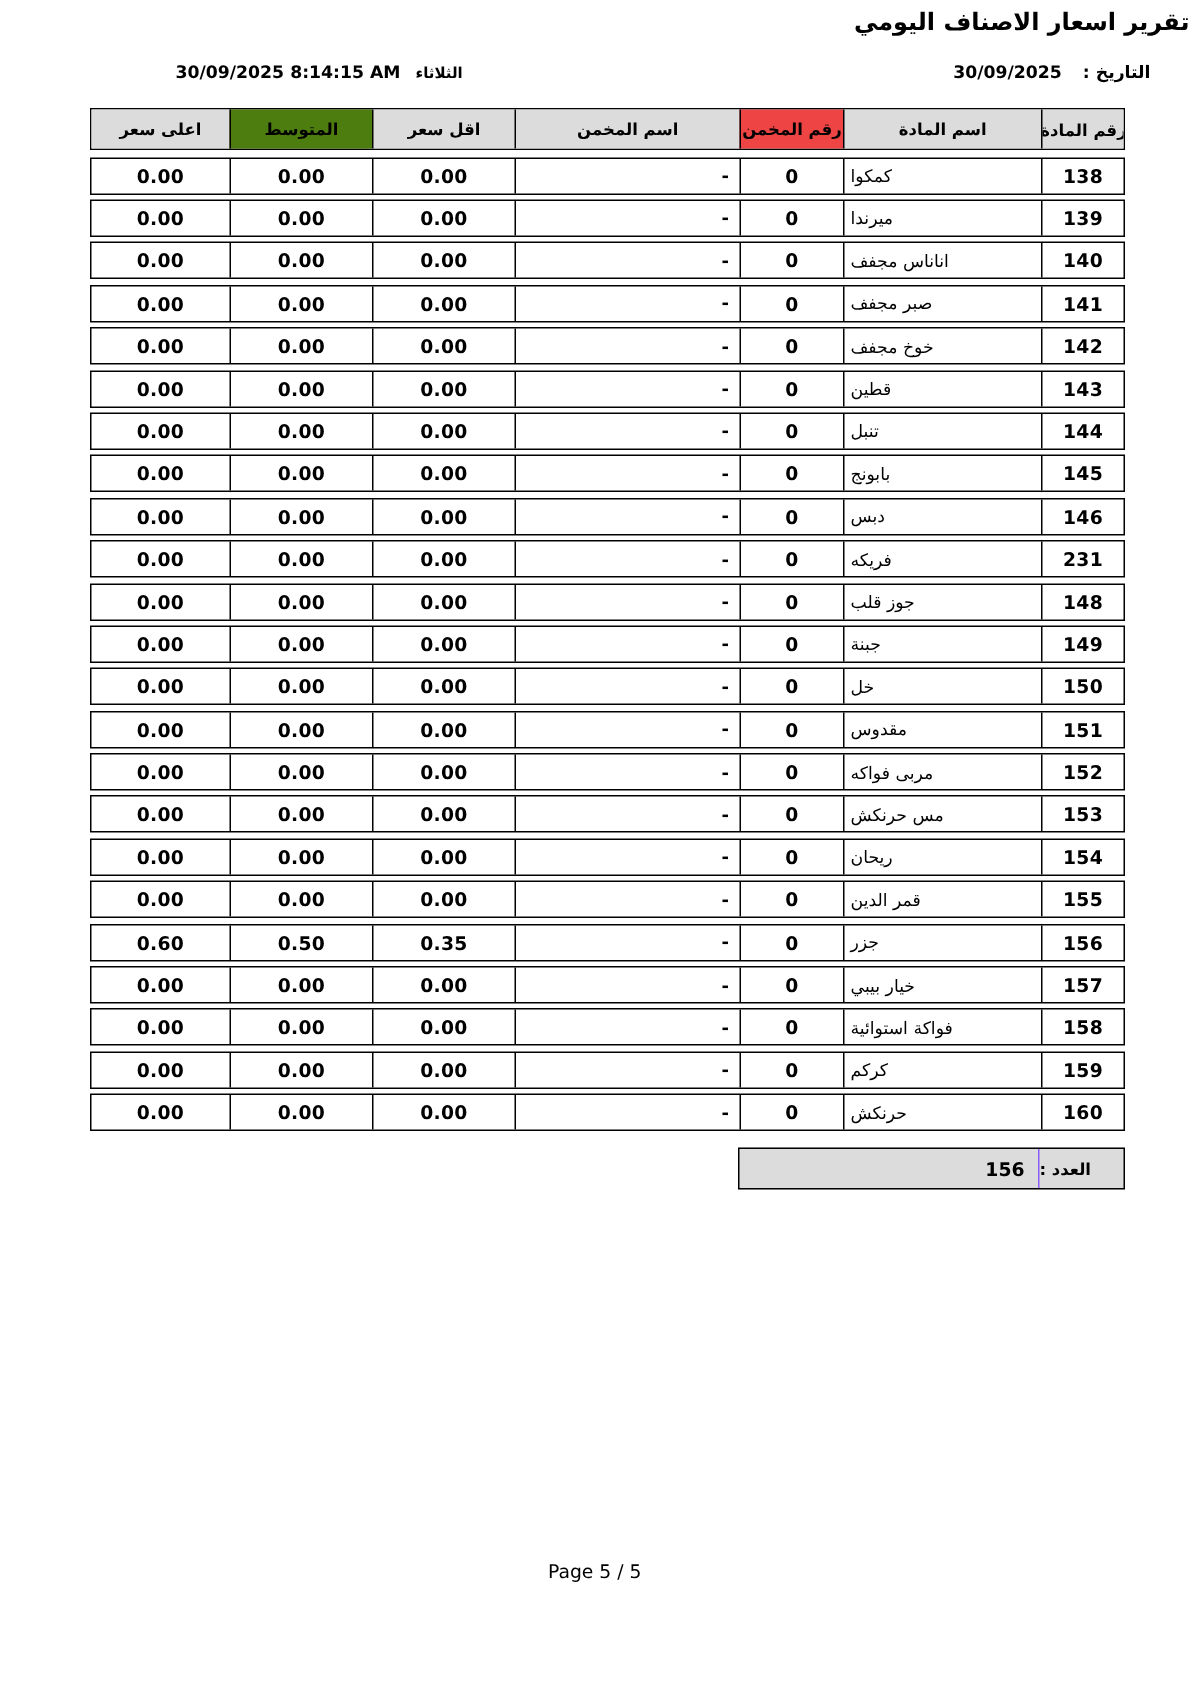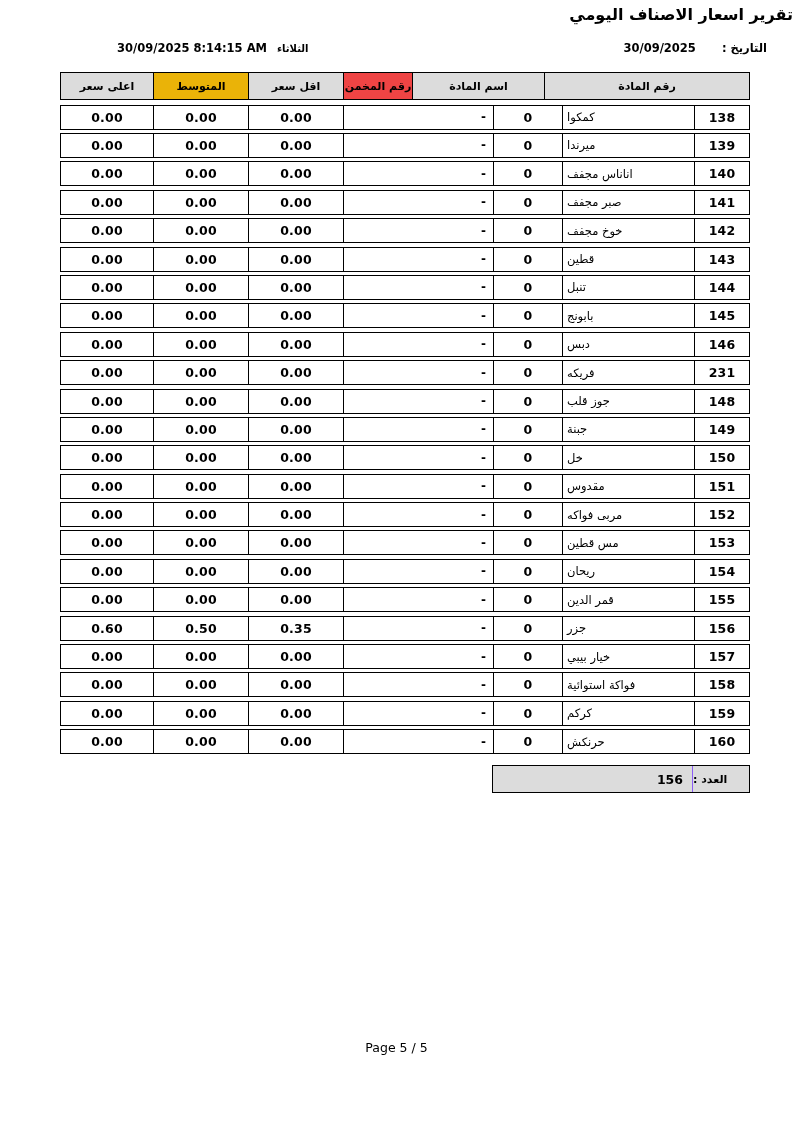--- a/index.html
+++ b/index.html
@@ -14,21 +14,21 @@
   .page-title {
     position:absolute; top:5px; left:0; width:100%;
     text-align:right;
     font-size:16px; font-weight:bold;
     direction:rtl;
   }
   .meta-line { position:absolute; top:41px; left:12px; width:100%; height:18px; font-size:11.5px; font-weight:bold; }
   .printed-at { position:absolute; left:105px; top:0; direction:ltr; }
   .printed-at .day { font-size:10px; margin-left:6px; }
   .report-date { position:absolute; right:38px; top:0; direction:rtl; }
-  .report-date .lbl { margin-left:22px; }
+  .report-date .lbl { margin-left:10px; }
 
   .price-table { position:absolute; left:60px; top:72px; width:690px; }
   .trow {
     display:flex; width:690px; height:25px;
     border:1px solid #000;
     background:#fff;
     margin-bottom:3.4px;
     align-items:center;
   }
   .trow.thead { height:28px; margin-bottom:4.6px; }
@@ -87,22 +87,23 @@
   </div>
   <div class="report-date">
     <span class="lbl">التاريخ :</span>
     <span>30/09/2025</span>
   </div>
 </div>
 
 <div class="price-table">
   <div class="trow thead">
     <div class="cell c1" style="background: rgb(220, 220, 220);">اعلى سعر</div>
-    <div class="cell c2" style="background: #eab308;">المتوسط</div>
+    <div class="cell c2" style="background: #4d7c0f;">المتوسط</div>
     <div class="cell c3" style="background: rgb(220, 220, 220);">اقل سعر</div>
+    <div class="cell c4" style="background: rgb(220, 220, 220);">اسم المخمن</div>
     <div class="cell c5" style="background: #ef4444;">رقم المخمن</div>
     <div class="cell c6" style="background: rgb(220, 220, 220);">اسم المادة</div>
     <div class="cell c7" style="background: rgb(220, 220, 220);">رقم المادة</div>
   </div>
   <div>
   <div class="trow">
     <div class="cell c1 num">0.00</div>
     <div class="cell c2 num">0.00</div>
     <div class="cell c3 num">0.00</div>
     <div class="cell c4 dash">-</div>
@@ -250,21 +251,21 @@
     <div class="cell c6 arname">مربى فواكه</div>
     <div class="cell c7 num">152</div>
   </div>
 
   <div class="trow">
     <div class="cell c1 num">0.00</div>
     <div class="cell c2 num">0.00</div>
     <div class="cell c3 num">0.00</div>
     <div class="cell c4 dash">-</div>
     <div class="cell c5 num">0</div>
-    <div class="cell c6 arname">مس قطين</div>
+    <div class="cell c6 arname">مس حرنكش</div>
     <div class="cell c7 num">153</div>
   </div>
 
   <div class="trow">
     <div class="cell c1 num">0.00</div>
     <div class="cell c2 num">0.00</div>
     <div class="cell c3 num">0.00</div>
     <div class="cell c4 dash">-</div>
     <div class="cell c5 num">0</div>
     <div class="cell c6 arname">ريحان</div>

